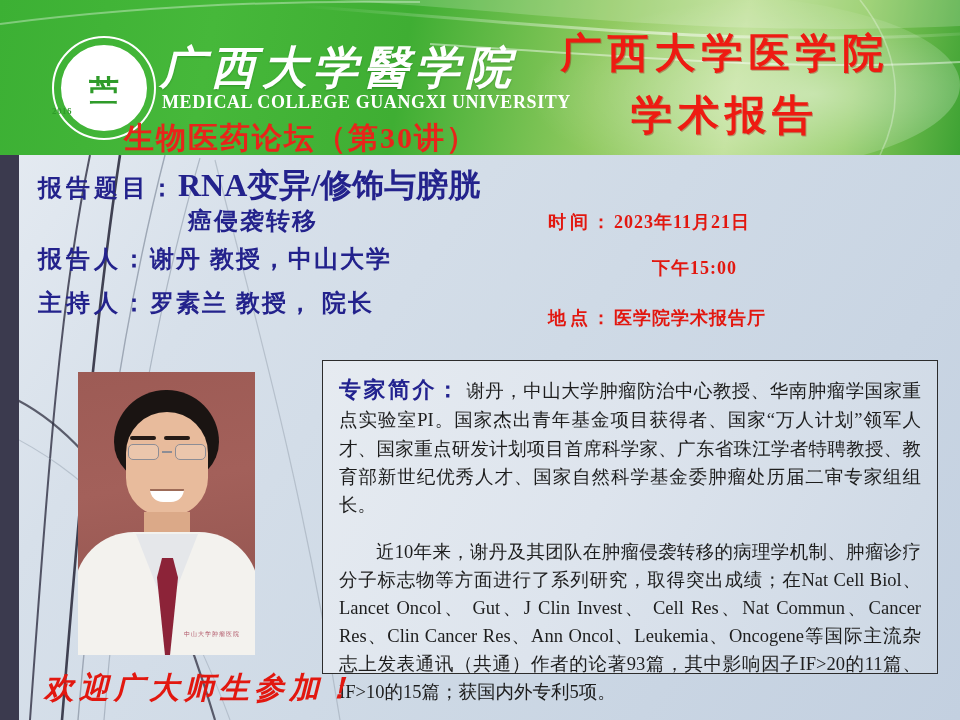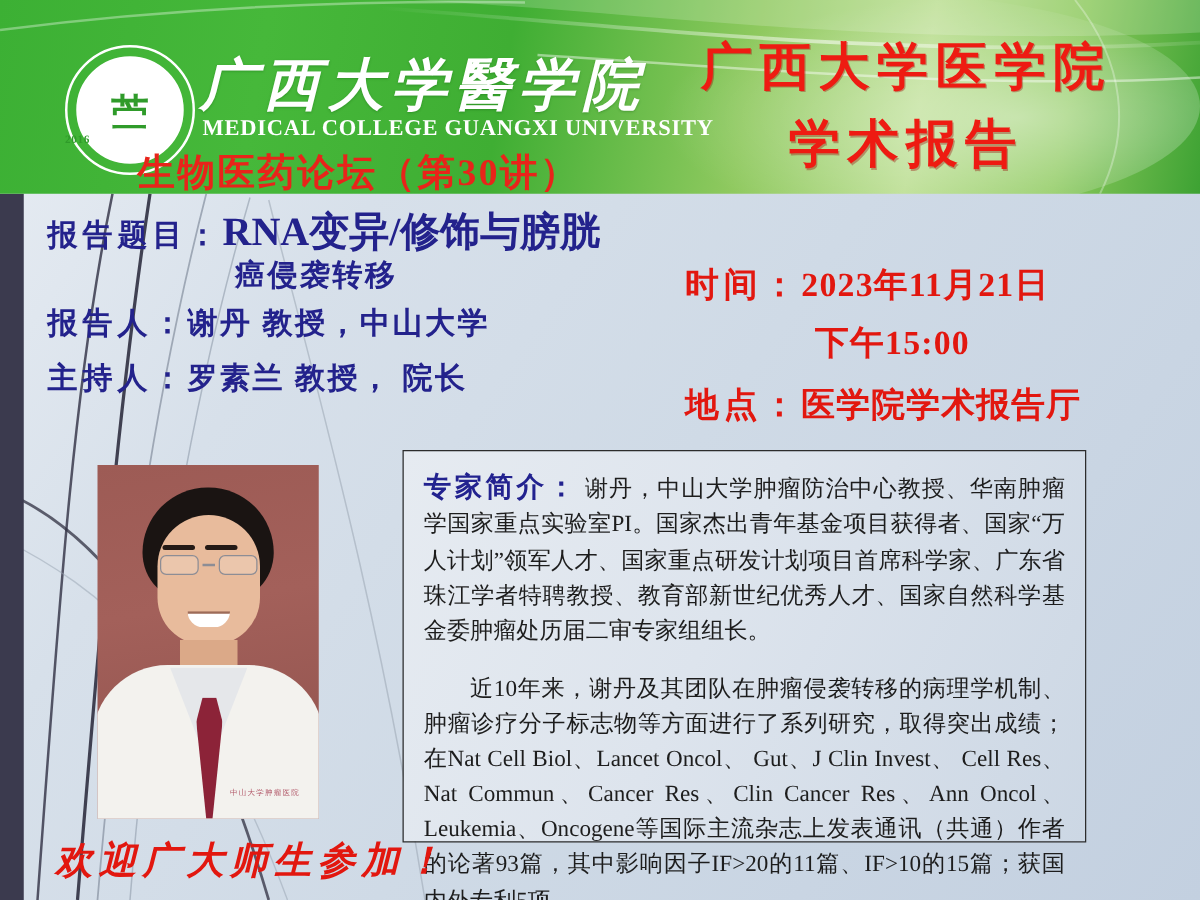--- a/index.html
+++ b/index.html
@@ -126,21 +126,21 @@
     top: 92px;
     font-size: 18px;
     font-weight: bold;
     color: #ffffff;
     letter-spacing: 0.6px;
     font-family: "Liberation Serif", "DejaVu Serif", serif;
     white-space: nowrap;
   }
   .forum-line {
     position: absolute;
-    left: 110px;
+    left: 124px;
     top: 118px;
     font-size: 30px;
     font-weight: bold;
     color: #e8241a;
     letter-spacing: 2px;
     font-family: "Liberation Serif", "DejaVu Serif", serif;
     white-space: nowrap;
   }
 
   .banner-title {
@@ -193,21 +193,21 @@
   .time-block {
     position: absolute;
     left: 520px;
     top: 210px;
     width: 430px;
     color: #e2170f;
     font-weight: bold;
     font-family: "Liberation Serif", "DejaVu Serif", serif;
   }
   .time-row {
-    font-size: 27px;
+    font-size: 18px;
     letter-spacing: 1px;
     white-space: nowrap;
     text-align: right;
   }
   .time-row .lbl { letter-spacing: 4px; }
   .t1 { position: absolute; left: 28px; top: 0; }
   .t2 { position: absolute; left: 132px; top: 46px; }
   .t3 { position: absolute; left: 28px; top: 96px; }
 
   
@@ -328,21 +328,21 @@
     color: #b05566;
     letter-spacing: 1px;
     white-space: nowrap;
   }
 
   
   .bio-box {
     position: absolute;
     left: 322px;
     top: 360px;
-    width: 547px;
+    width: 616px;
     height: 314px;
     border: 1.6px solid #2c2c2c;
     box-sizing: border-box;
     background: linear-gradient(115deg, #e6ebf1 0%, #dde4ed 45%, #ccd7e4 100%);
     padding: 12px 16px 10px 16px;
   }
   .bio-head {
     color: #22228f;
     font-weight: bold;
     font-size: 22px;

